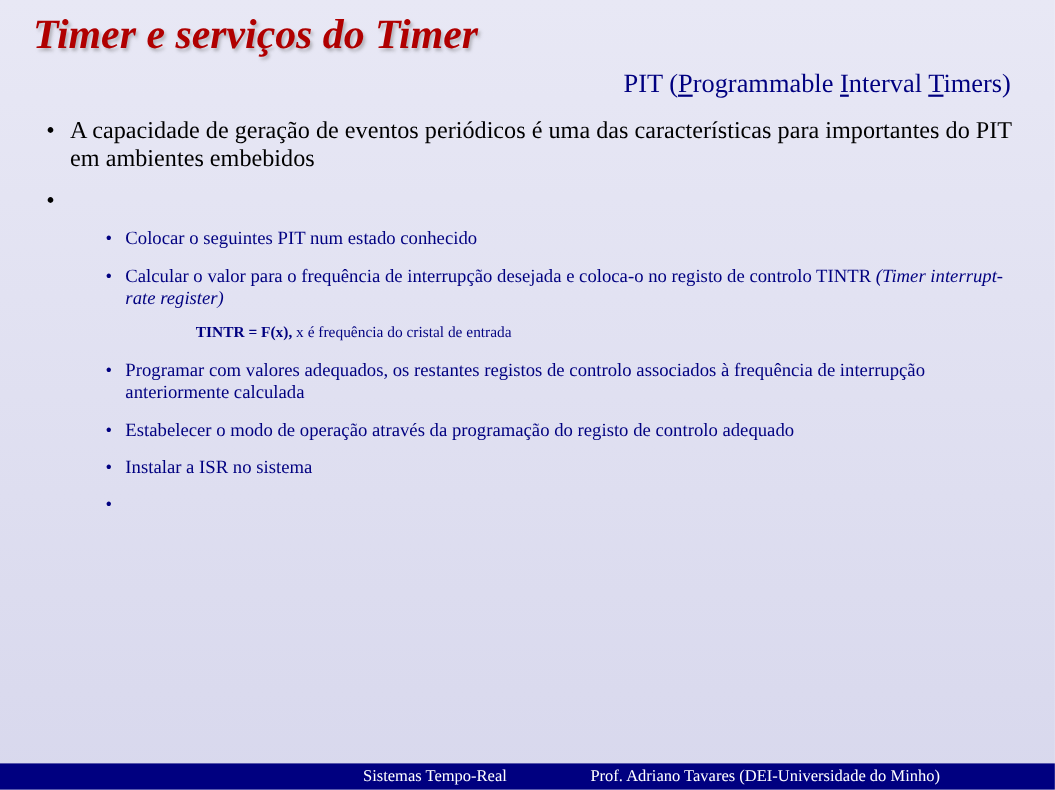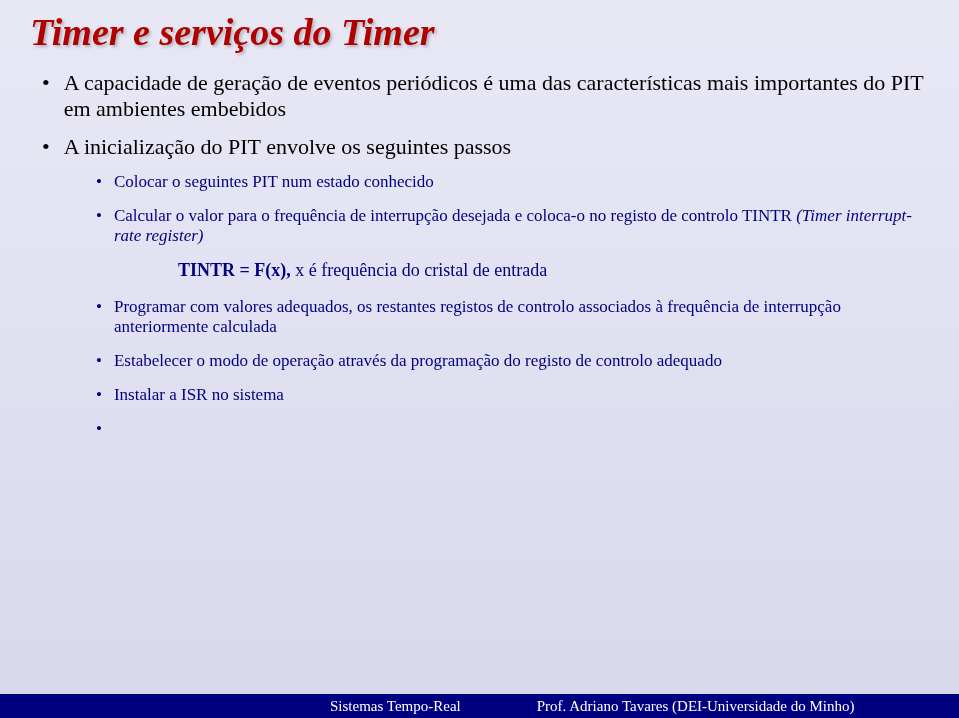--- a/index.html
+++ b/index.html
@@ -49,21 +49,21 @@
   .b2 {
     color: #000080;
     font-size: 17px;
     margin-left: 58px;
     margin-bottom: 14px;
     display: flex;
   }
   .b2 .dot { margin-right: 12px; }
   .formula {
     color: #000080;
-    font-size: 18px;
+    font-size: 14px;
     margin-left: 140px;
     margin-bottom: 16px;
     margin-top: 4px;
   }
   .formula .bold { font-weight: bold; }
   .footer {
     position: absolute;
     bottom: 0;
     left: 0;
     right: 0;
@@ -83,31 +83,33 @@
     margin-left: 60px;
   }
 </style>
 </head>
 <body>
 
 <div class="slide">
 
   <div class="title">Timer e serviços do Timer</div>
 
+  <div class="subtitle">
+    <span>PIT (</span><span class="u">P</span><span>rogrammable </span><span class="u">I</span><span>nterval </span><span class="u">T</span><span>imers)</span>
+  </div>
 
   <div class="content">
 
     <div class="b1">
       <span class="dot">•</span>
-      <span>A capacidade de geração de eventos periódicos é uma das características mais importantes do PIT em ambientes embebidos</span>
+      <span>A capacidade de geração de eventos periódicos é uma das características para importantes do PIT em ambientes embebidos</span>
     </div>
 
     <div class="b1">
       <span class="dot">•</span>
-      <span>A inicialização do PIT envolve os seguintes passos</span>
     </div>
 
     <div class="b2">
       <span class="dot">•</span>
       <span>Colocar o seguintes PIT num estado conhecido</span>
     </div>
 
     <div class="b2">
       <span class="dot">•</span>
       <span><span>Calcular o valor para o frequência de interrupção desejada e coloca-o no registo de controlo TINTR </span><i>(Timer interrupt-rate register)</i></span>

